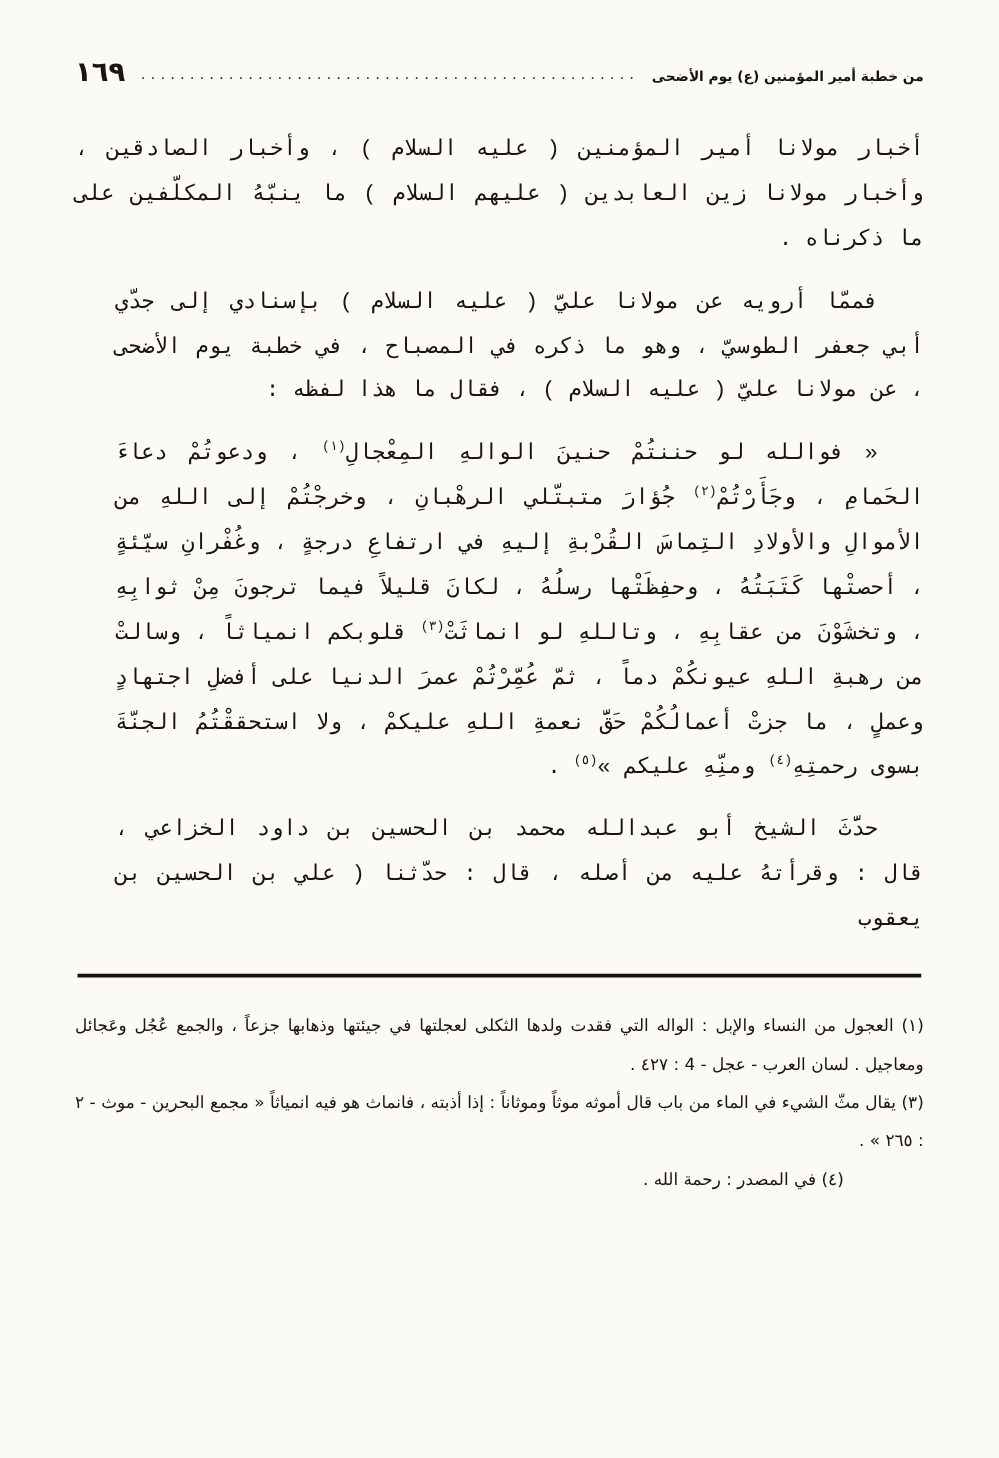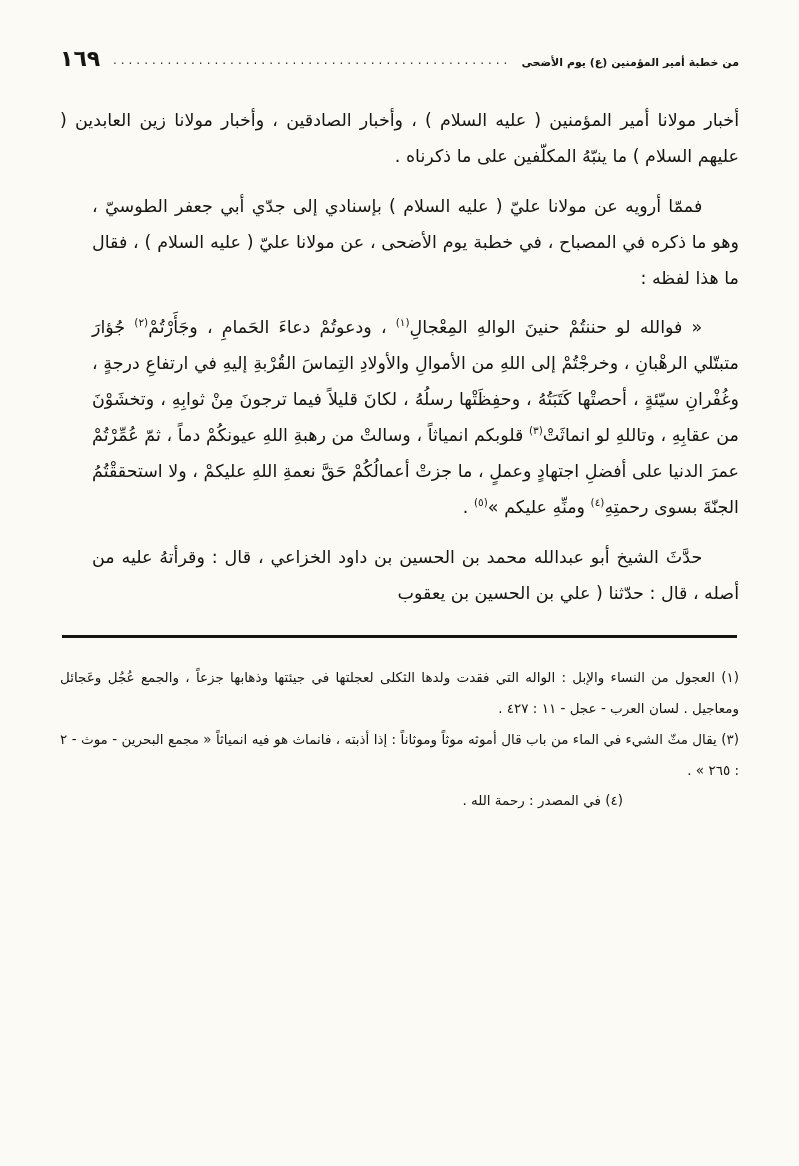--- a/index.html
+++ b/index.html
@@ -21,31 +21,31 @@
   .header .title { font-size:11px; white-space:nowrap; }
   .header .dots {
     flex:1; overflow:hidden; white-space:nowrap;
     font-size:12px; letter-spacing:4px; color:#2a2a2a;
     position:relative; top:-2px; font-weight:normal;
   }
   .header .page-num { font-size:22px; white-space:nowrap; }
 
   
   .body-text { font-size:17.5px; line-height:2.05; text-align:justify; }
-  .para { margin-bottom:14px; }
+  .para { margin-bottom:14px;font-family:Liberation Mono, monospace; }
   .para.indent { text-indent:2.1em;margin-left:32px; }
   .para sup { font-size:0.6em; vertical-align:super; line-height:0; }
 
   
   .separator { height:3px; background:#16130f; margin:24px 2px 24px; }
 
   
   .footnotes { font-size:13.5px; line-height:2.28; text-align:justify; }
   .footnote { margin:0; }
-  .footnote.shifted { margin-right:116px; }
+  .footnote.shifted { margin-right:64px; }
   .fn-marker { white-space:nowrap; }
 </style>
 </head>
 <body>
 
 <div class="page">
 
   <header class="header">
     <span class="title">من خطبة أمير المؤمنين (ع) يوم الأضحى</span>
     <span class="dots">......................................................................</span>
@@ -57,21 +57,21 @@
     <p class="para indent">فممّا أرويه عن مولانا عليّ ( عليه السلام ) بإسنادي إلى جدّي أبي جعفر الطوسيّ ، وهو ما ذكره في المصباح ، في خطبة يوم الأضحى ، عن مولانا عليّ ( عليه السلام ) ، فقال ما هذا لفظه :</p>
     <p class="para indent">« فوالله لو حننتُمْ حنينَ الوالهِ المِعْجالِ<sup>(١)</sup> ، ودعوتُمْ دعاءَ الحَمامِ ، وجَأَرْتُمْ<sup>(٢)</sup> جُؤارَ متبتّلي الرهْبانِ ، وخرجْتُمْ إلى اللهِ من الأموالِ والأولادِ التِماسَ القُرْبةِ إليهِ في ارتفاعِ درجةٍ ، وغُفْرانِ سيّئةٍ ، أحصتْها كَتَبَتُهُ ، وحفِظَتْها رسلُهُ ، لكانَ قليلاً فيما ترجونَ مِنْ ثوابِهِ ، وتخشَوْنَ من عقابِهِ ، وتاللهِ لو انماثَتْ<sup>(٣)</sup> قلوبكم انمياثاً ، وسالتْ من رهبةِ اللهِ عيونكُمْ دماً ، ثمّ عُمِّرْتُمْ عمرَ الدنيا على أفضلِ اجتهادٍ وعملٍ ، ما جزتْ أعمالُكُمْ حَقَّ نعمةِ اللهِ عليكمْ ، ولا استحققْتُمُ الجنّةَ بسوى رحمتِهِ<sup>(٤)</sup> ومنِّهِ عليكم »<sup>(٥)</sup> .</p>
     <p class="para indent">حدَّثَ الشيخ أبو عبدالله محمد بن الحسين بن داود الخزاعي ، قال : وقرأتهُ عليه من أصله ، قال : حدّثنا ( علي بن الحسين بن يعقوب</p>
   </main>
 
   <div class="separator"></div>
 
   <footer class="footnotes">
     <div class="footnote">
       <span class="fn-marker">(١)</span>
-      <span class="fn-text">العجول من النساء والإبل : الواله التي فقدت ولدها الثكلى لعجلتها في جيئتها وذهابها جزعاً ، والجمع عُجُل وعَجائل ومعاجيل . لسان العرب - عجل - ١١ : ٤٢٧ .</span>
+      <span class="fn-text">العجول من النساء والإبل : الواله التي فقدت ولدها الثكلى لعجلتها في جيئتها وذهابها جزعاً ، والجمع عُجُل وعَجائل ومعاجيل . لسان العرب - عجل - 4 : ٤٢٧ .</span>
     </div>
     <div class="footnote">
       <span class="fn-marker">(٣)</span>
       <span class="fn-text">يقال مثّ الشيء في الماء من باب قال أموثه موثاً وموثاناً : إذا أذبته ، فانماث هو فيه انمياثاً « مجمع البحرين - موث - ٢ : ٢٦٥ » .</span>
     </div>
     <div class="footnote shifted">
       <span class="fn-marker">(٤)</span>
       <span class="fn-text">في المصدر : رحمة الله .</span>
     </div>
   </footer>

